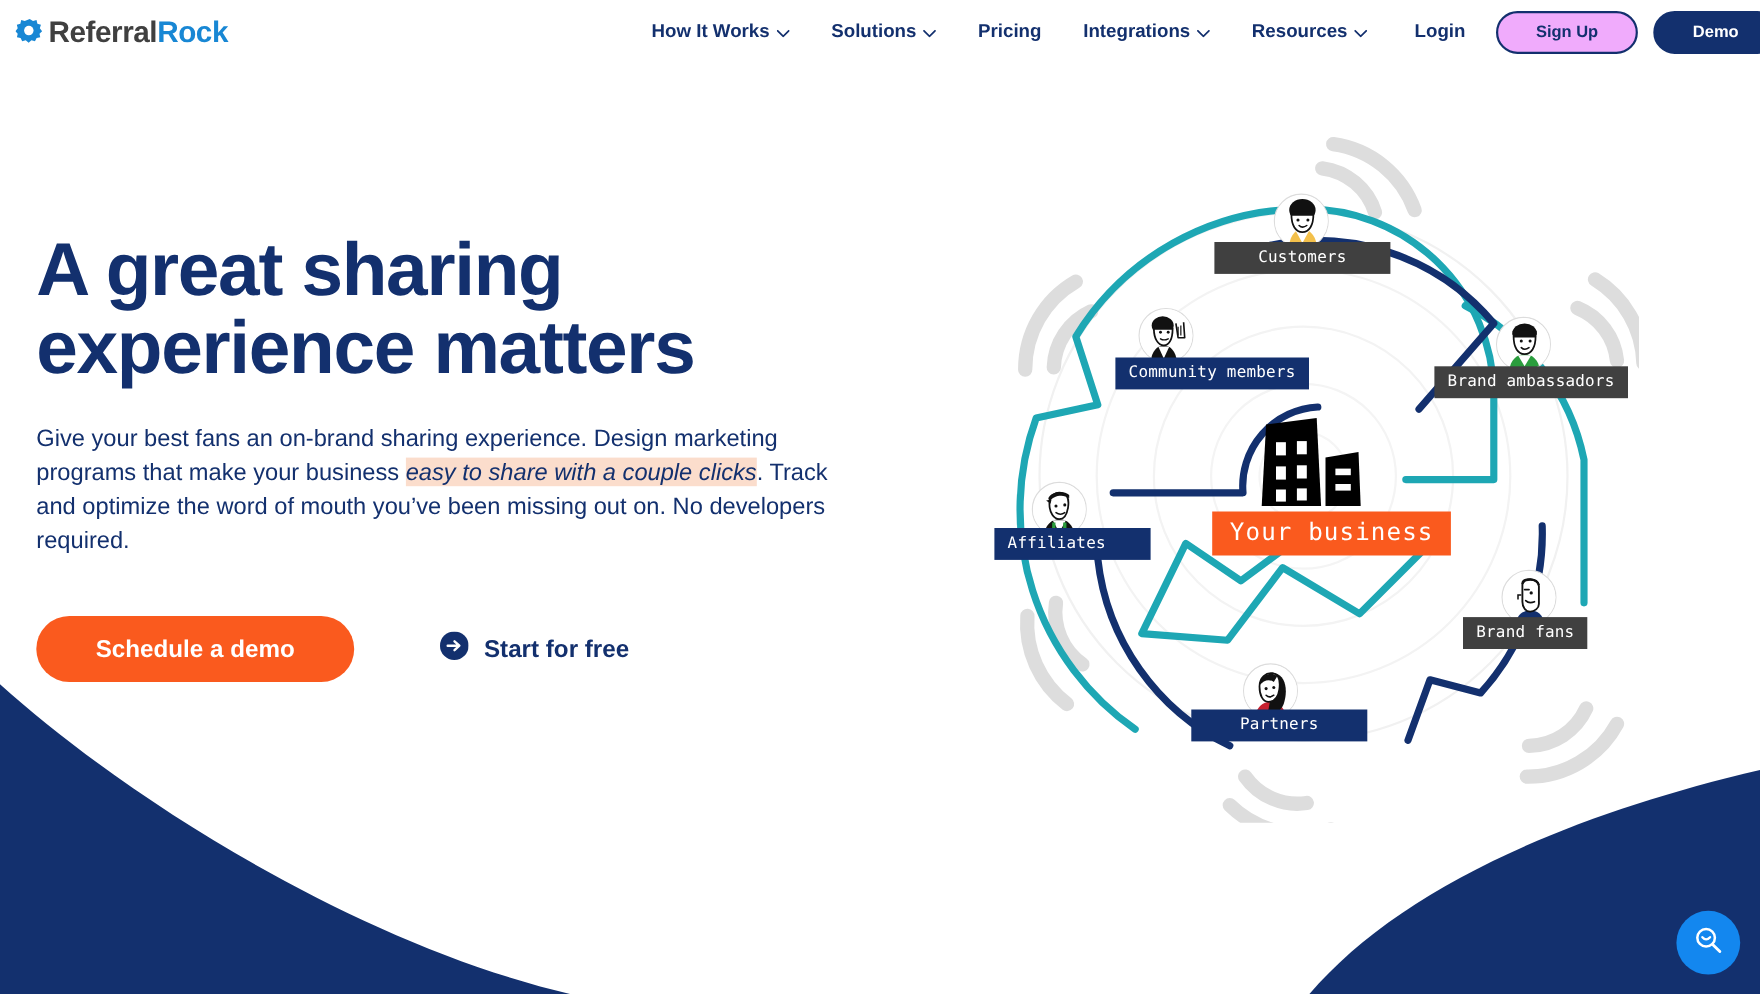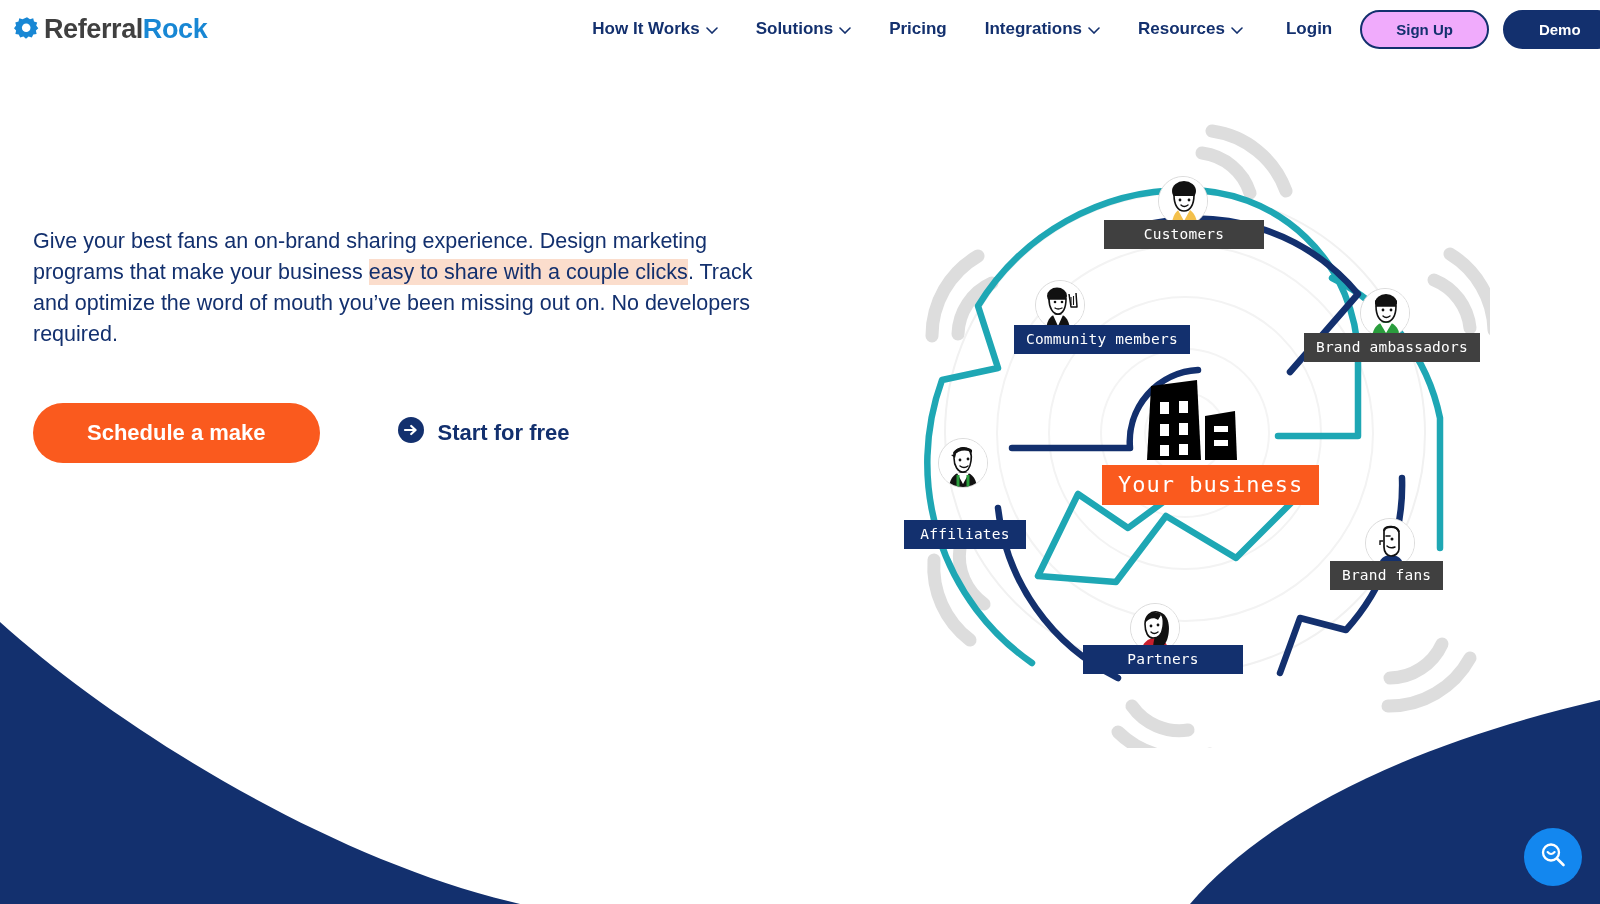--- a/index.html
+++ b/index.html
@@ -148,20 +148,21 @@
   .subcopy {
     margin-top: 30px;
     color: #13306e;
     font-size: 21.5px;
     line-height: 1.44;
     max-width: 740px;
   }
   .hl {
     background: #fbddcc;
     padding: 1px 0;
+    font-style: italic;
   }
   .cta-row {
     margin-top: 53px;
     display: flex;
     align-items: center;
   }
   .btn-schedule {
     background: #fa5a1e;
     color: #ffffff;
     border: none;
@@ -317,25 +318,29 @@
 
     <div class="nav-right">
       <div class="btn-login">Login</div>
       <button class="btn-signup">Sign Up</button>
       <button class="btn-demo">Demo</button>
     </div>
   </div>
 
   <div class="hero-left">
 
+    <h1 class="headline">
+      <span>A great sharing</span><br>
+      <span>experience matters</span>
+    </h1>
 
     <p class="subcopy"><span>Give your best fans an on-brand sharing experience. Design marketing programs that make your business </span><span class="hl">easy to share with a couple clicks</span><span>. Track and optimize the word of mouth you’ve been missing out on. No developers required.</span></p>
 
     <div class="cta-row">
-      <button class="btn-schedule">Schedule a make</button>
+      <button class="btn-schedule">Schedule a demo</button>
 
       <div class="link-free">
         <span>
           <svg viewBox="0 0 26 26" width="26" height="26">
             <circle cx="13" cy="13" r="13" fill="#13306e"></circle>
             <path d="M7 13 H17 M13.2 9 L17.6 13 L13.2 17" fill="none" stroke="#ffffff" stroke-width="2.2" stroke-linecap="round" stroke-linejoin="round"></path>
           </svg>
         </span>
         <span>Start for free</span>
       </div>
@@ -504,21 +509,21 @@
         <path d="M18 34 L24 45 L30 34 Z" fill="#ffffff"></path>
         <path d="M19 36 L19 48 M29 36 L29 48" stroke="#2a9d3d" stroke-width="3"></path>
         <path d="M15 19 C15 11 21 8 26 9 C32 10 33 15 32 22 C31 29 28 33 24 33 C19 33 15 27 15 19 Z" fill="#ffffff" stroke="#111111" stroke-width="1.6"></path>
         <path d="M14 14 C16 8 28 6 33 11 L33 14 C28 10 19 11 15 17 Z" fill="#111111"></path>
         <path d="M12 16 L17 15 L16 19 Z" fill="#111111"></path>
         <circle cx="21" cy="21" r="1.4" fill="#111111"></circle>
         <circle cx="29" cy="20" r="1.4" fill="#111111"></circle>
         <path d="M21 27 Q25 30 29 27" fill="none" stroke="#111111" stroke-width="1.4" stroke-linecap="round"></path>
       </svg>
     </div>
-    <div class="dlabel navy" style="left:24px; top:362px; width:122px; text-align:center;margin-top:40px;">Affiliates</div>
+    <div class="dlabel navy" style="left:24px; top:362px; width:142px; ">Affiliates</div>
 
   </div>
 
   <div class="fab">
     <span>
       <svg viewBox="0 0 30 30" width="30" height="30">
         <circle cx="13" cy="12.5" r="8" fill="none" stroke="#ffffff" stroke-width="2.3"></circle>
         <path d="M9.6 12 Q13 16 16.6 12" fill="none" stroke="#ffffff" stroke-width="2.1" stroke-linecap="round"></path>
         <path d="M19.2 18.8 L25.5 25" fill="none" stroke="#ffffff" stroke-width="2.6" stroke-linecap="round"></path>
       </svg>

